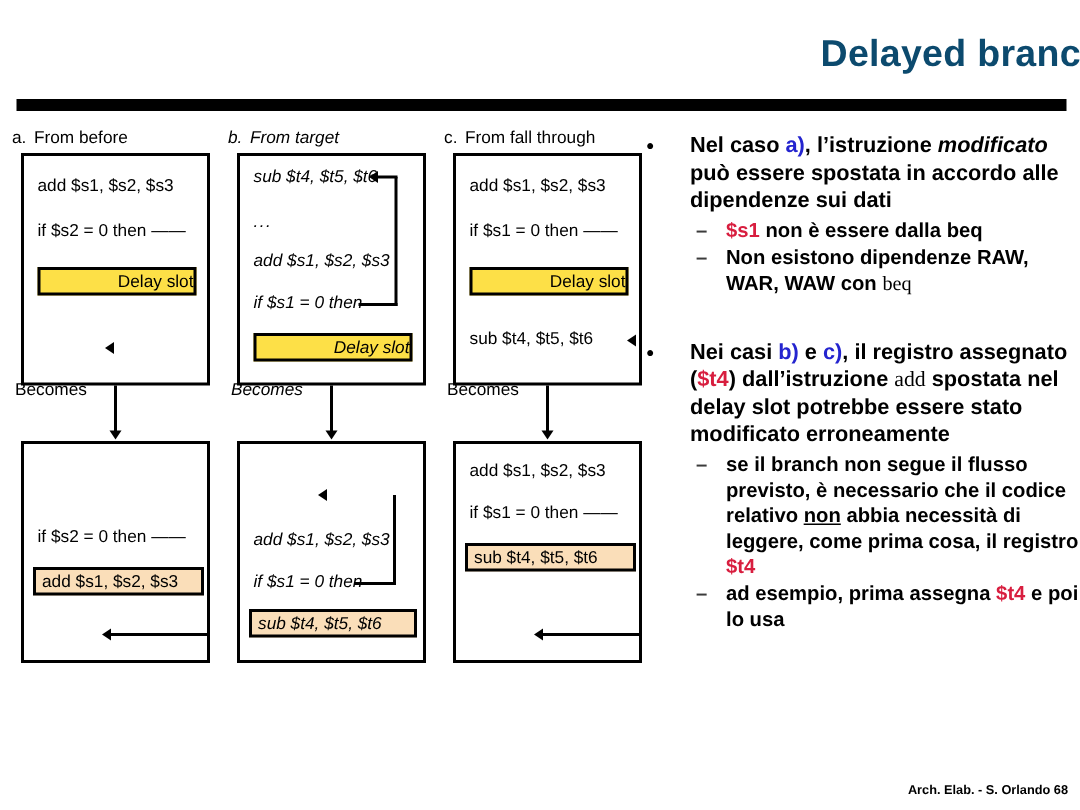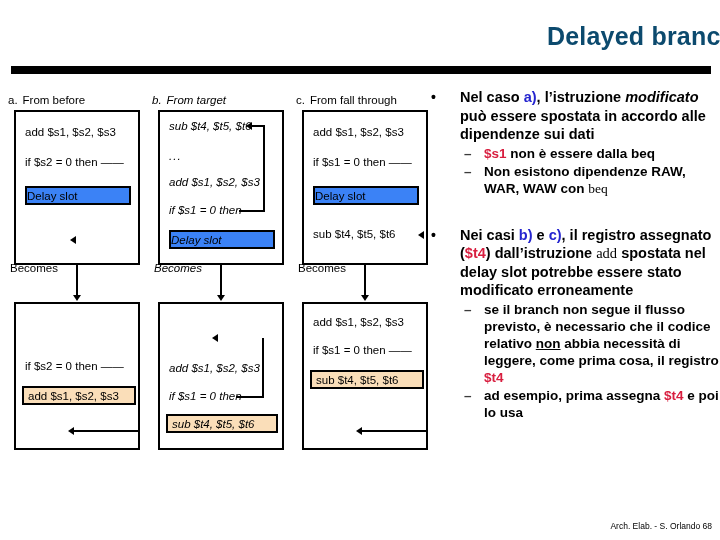--- a/index.html
+++ b/index.html
@@ -43,21 +43,20 @@
     left: 0;
     top: 86px;
     width: 430px;
     height: 370px;
   }
   .col {
     position: absolute;
     top: 0;
     width: 140px;
     height: 370px;
-    margin-top: 8px;
   }
   .col-a { left: 8px; }
   .col-b { left: 152px; font-style: italic; }
   .col-c { left: 296px; }
 
   .col-caption {
     position: absolute;
     top: 0;
     left: 0;
     font-size: 11.5px;
@@ -88,22 +87,22 @@
     left: 9px;
     font-size: 11.5px;
     white-space: nowrap;
   }
   .code-line.dots { letter-spacing: 1px; }
 
   .delay-slot {
     position: absolute;
     box-sizing: border-box;
     border: 2.5px solid #000000;
-    background: #3b82f6;
-    text-align: left;
+    background: #fde047;
+    text-align: right;
     font-size: 11.5px;
     line-height: 16px;
     height: 19px;
     left: 9px;
     width: 106px;
   }
   .hl-code {
     position: absolute;
     box-sizing: border-box;
     border: 2.5px solid #000000;
@@ -184,21 +183,21 @@
   .red  { color: #D81E3F; }
   .ital { font-style: italic; }
   .serifw { font-family: "Liberation Serif", serif; font-weight: normal; }
   .udl { text-decoration: underline; }
 
   #footer {
     position: absolute;
     right: 8px;
     top: 521px;
     font-size: 8.5px;
-    font-weight: normal;
+    font-weight: bold;
     color: #000000;
     white-space: nowrap;
   }
 </style>
 </head>
 <body>
 
 <div id="slide-title">Delayed branch</div>
 <div id="title-rule"></div>
 

